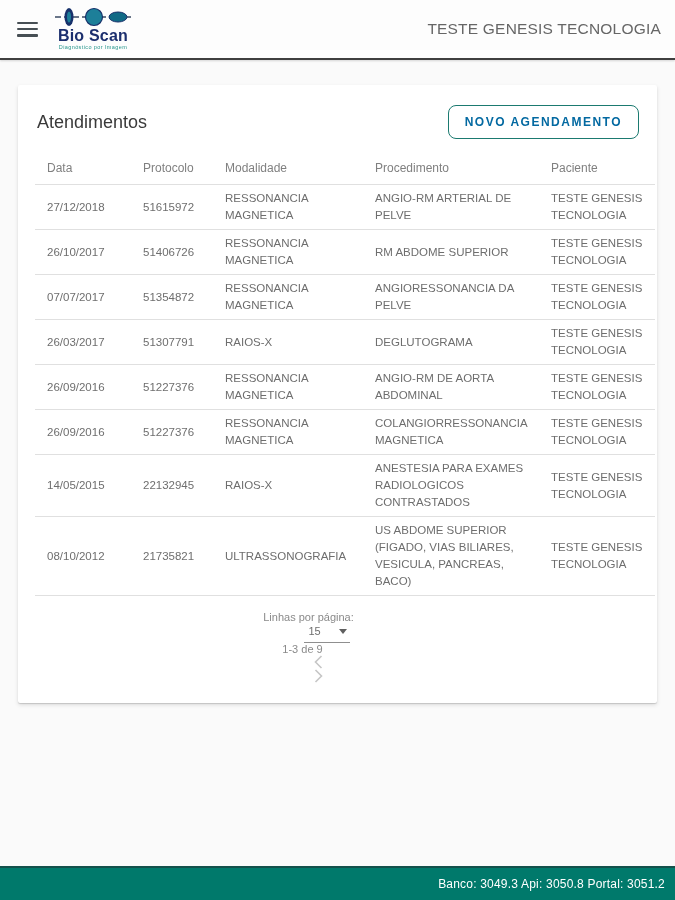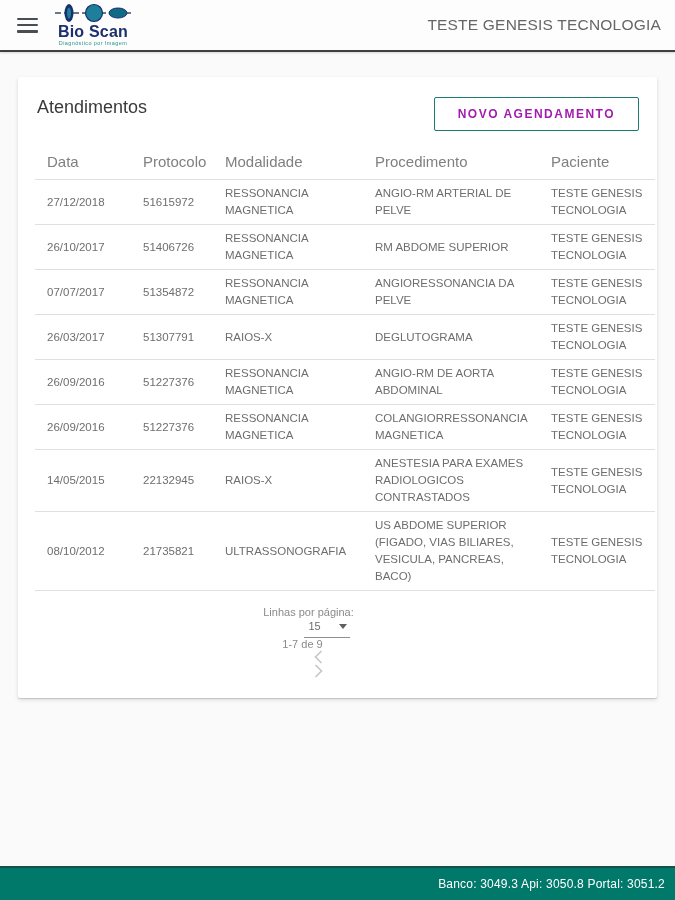--- a/index.html
+++ b/index.html
@@ -6,21 +6,21 @@
   html,body { width:675px; height:900px; }
   body {
     font-family:"Liberation Sans", sans-serif;
     background:#fafafa;
     position:relative;
     overflow:hidden;
   }
 
   
   .appbar {
-    height:52px;
+    height:60px;
     background:#fdfdfd;
     display:flex;
     align-items:center;
     border-bottom:2px solid #3f3f3f;
     box-shadow:0 1px 2px rgba(0,0,0,.15);
   }
   .hamburger {
     width:21px; height:15px;
     margin-left:17px;
     display:flex; flex-direction:column; justify-content:space-between;
@@ -39,50 +39,50 @@
 
   
   .main { padding:25px 18px 0 18px; }
   .card {
     background:#fff;
     border-radius:2px;
     box-shadow:0 1px 1px rgba(0,0,0,.14), 0 2px 4px rgba(0,0,0,.12);
     padding-bottom:14px;
   }
   .card-header {
-    display:flex; justify-content:space-between;
+    display:flex; align-items:center; justify-content:space-between;
     padding:20px 18px 12px 19px;
   }
   .card-title { font-size:18px; font-weight:400; color:#3a3a3a; }
   .new-btn {
     background:#fff;
     border:1px solid #1b7a70;
-    border-radius:2px;
-    color:#a21caf;
+    border-radius:8px;
+    color:#0369a1;
     font-family:"Liberation Sans", sans-serif;
     font-size:12px; font-weight:700; letter-spacing:1.5px;
-    padding:9px 23px;
+    padding:9px 16px;
     cursor:pointer;
   }
 
   
   table {
     width:calc(100% - 34px);
     margin:0 17px;
     border-collapse:collapse;
     table-layout:fixed;
   }
   col.c-data { width:96px; }
   col.c-protocolo { width:82px; }
   col.c-modalidade { width:150px; }
   col.c-procedimento { width:176px; }
   col.c-paciente { width:116px; }
   th {
     text-align:left;
-    font-size:15px; font-weight:400; color:#808080;
+    font-size:12px; font-weight:400; color:#808080;
     padding:10px 8px 9px 12px;
     border-bottom:1px solid #e0e0e0;
   }
   td {
     font-size:11.5px; color:#6e6e6e;
     line-height:17px;
     padding:5px 8px 5px 12px;
     border-bottom:1px solid #e0e0e0;
     vertical-align:middle;
     word-wrap:break-word;
@@ -241,21 +241,21 @@
       </tr>
         </tbody>
     </table>
 
     <div class="pagination">
       <span class="rpp-label">Linhas por página:</span>
       <span class="rows-select">
         <span>15</span>
         <span class="caret-down"></span>
       </span>
-      <span class="range-label">1-7 de 9</span>
+      <span class="range-label">1-3 de 9</span>
       <button class="page-btn" disabled="">
         <svg width="9" height="14" viewBox="0 0 9 14">
           <polyline points="7.5,1 1.5,7 7.5,13" fill="none" stroke-width="1.6"></polyline>
         </svg>
       </button>
       <button class="page-btn" disabled="">
         <svg width="9" height="14" viewBox="0 0 9 14">
           <polyline points="1.5,1 7.5,7 1.5,13" fill="none" stroke-width="1.6"></polyline>
         </svg>
       </button>

